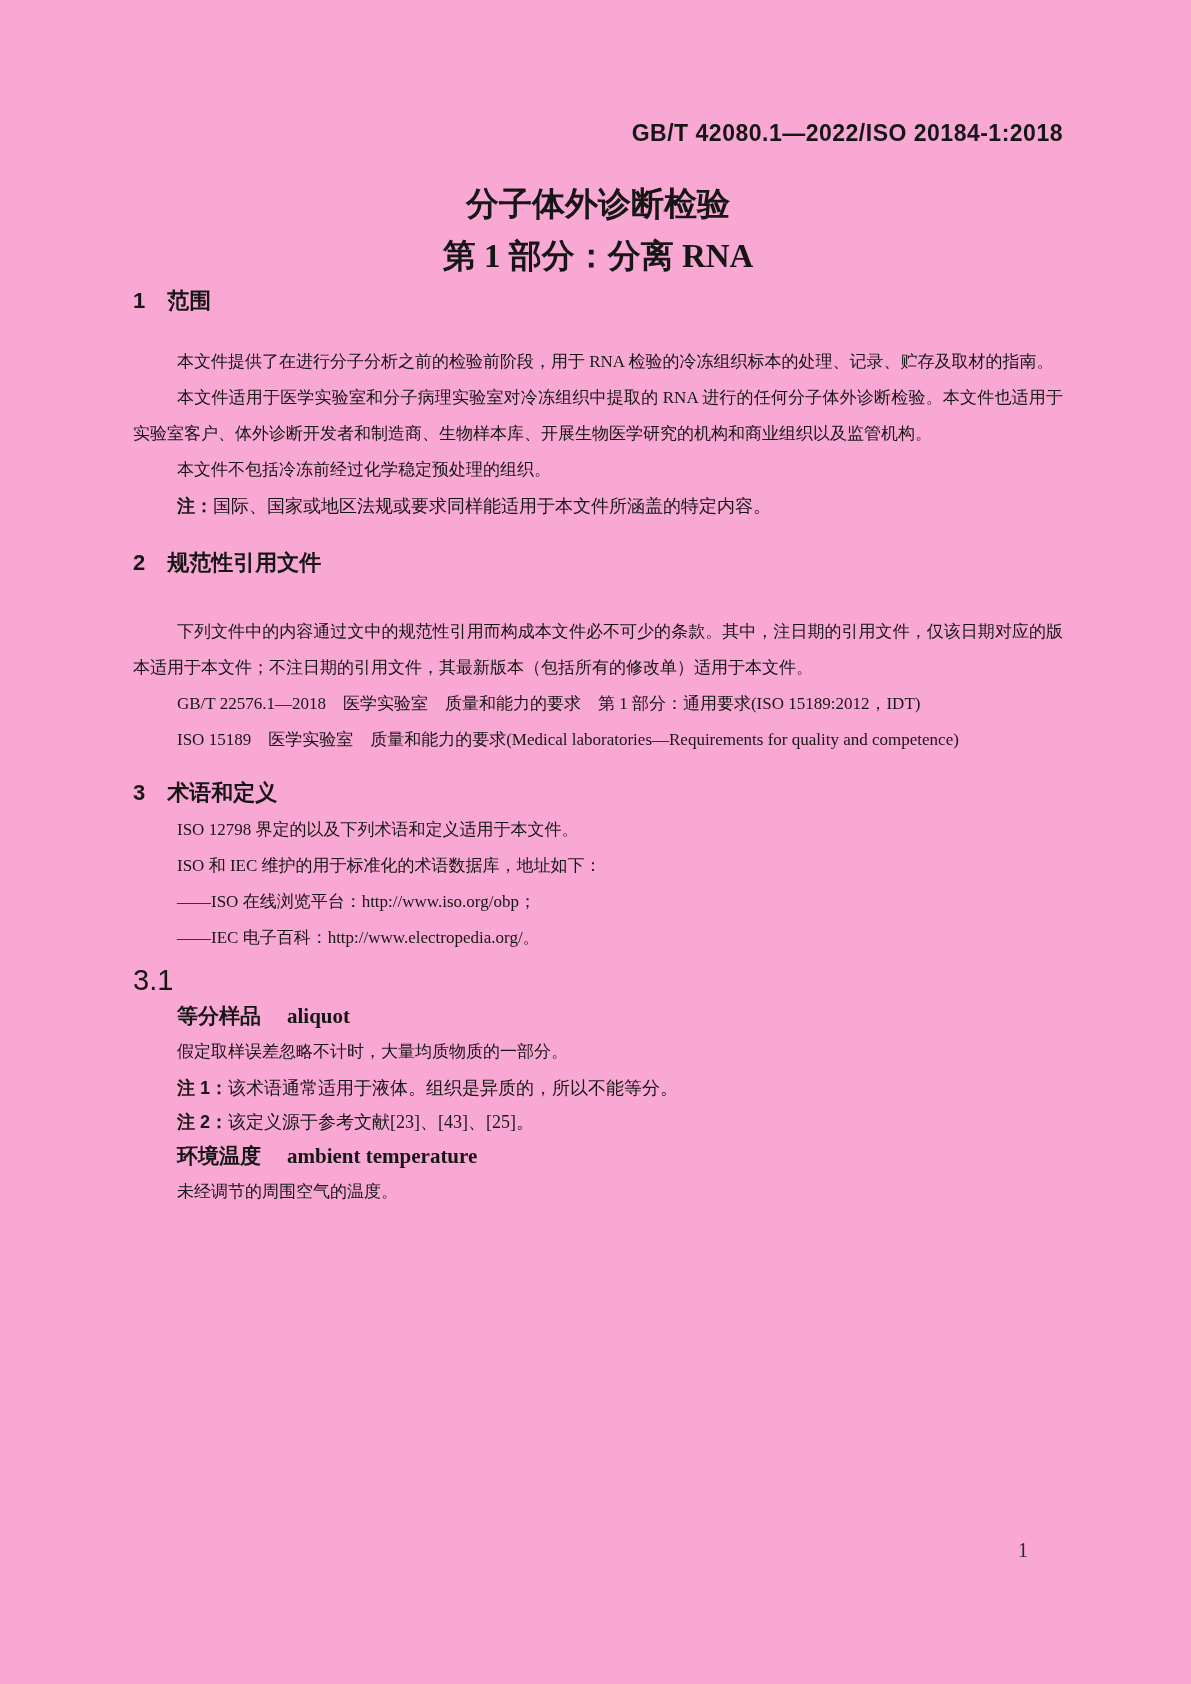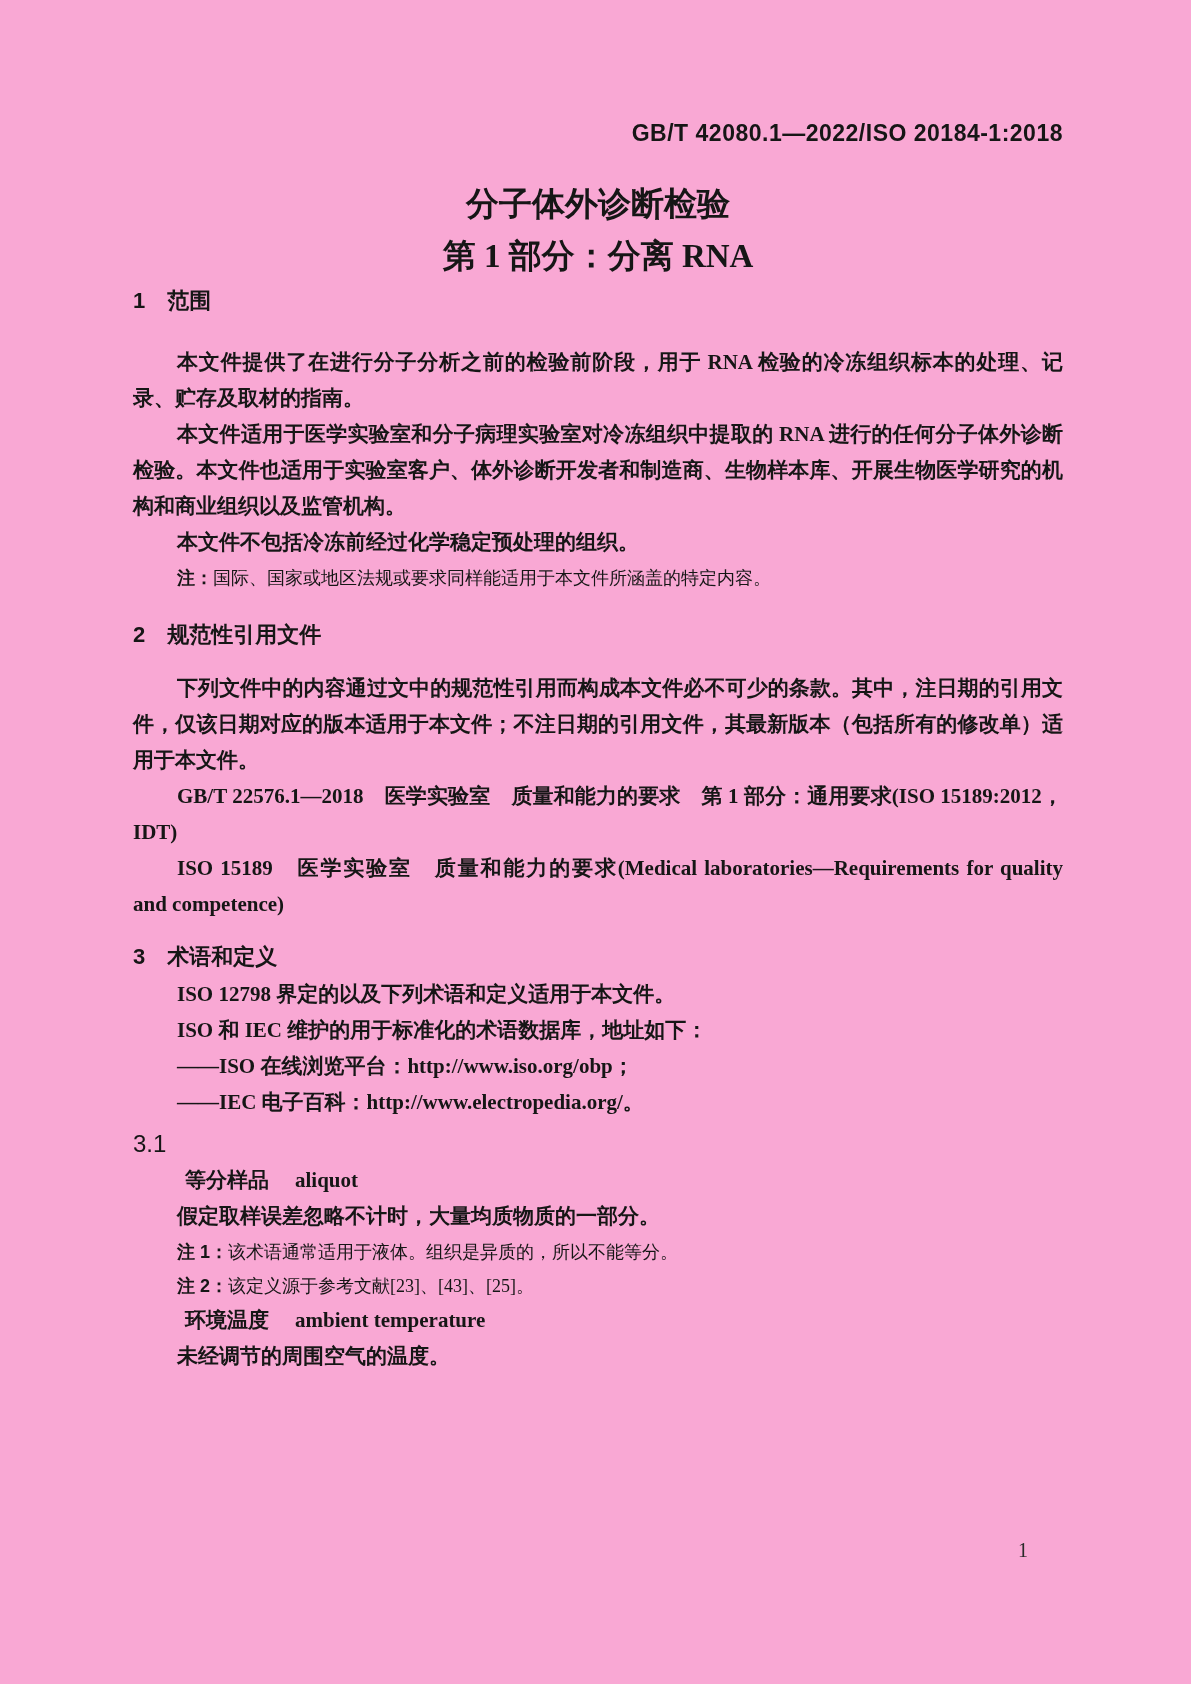--- a/index.html
+++ b/index.html
@@ -34,52 +34,51 @@
     line-height:52px;
   }
   .sec-heading{
     font-family:"Liberation Sans","DejaVu Sans",sans-serif;
     font-weight:bold;
     font-size:22px;
     line-height:38px;
   }
   .sec-heading .sec-num{display:inline-block;margin-right:22px;}
   .h1-margin{margin-bottom:24px;}
-  .h2-margin{margin-top:22px;margin-bottom:16px;}
+  .h2-margin{margin-top:22px;margin-bottom:32px;}
   .h3-margin{margin-top:16px;margin-bottom:0;}
   .para{
-    font-size:21px;
+    font-size:17px;
     line-height:36px;
     text-align:justify;
     text-indent:44px;
-    font-weight:bold;
   }
   .note{
     font-size:18px;
     line-height:32px;
     text-indent:44px;
     margin-top:2px;
   }
   .note-label{
     font-family:"Liberation Sans","DejaVu Sans",sans-serif;
     font-weight:bold;
   }
   .term-num{
     font-family:"Liberation Sans","DejaVu Sans",sans-serif;
-    font-size:24px;
+    font-size:29px;
     line-height:36px;
     margin-top:6px;
   }
   .term-line{
     font-size:21px;
     line-height:36px;
     text-indent:44px;
     font-weight:bold;
   }
-  .term-zh{font-family:"Liberation Sans","DejaVu Sans",sans-serif;margin-left:8px;}
+  .term-zh{font-family:"Liberation Sans","DejaVu Sans",sans-serif;}
   .term-en{font-family:"Liberation Serif","DejaVu Serif",serif;margin-left:26px;}
   .page-number{
     position:absolute;
     left:1018px;
     top:1538px;
     font-size:20px;
     line-height:24px;
     color:#2a2a2a;
   }
 </style>

